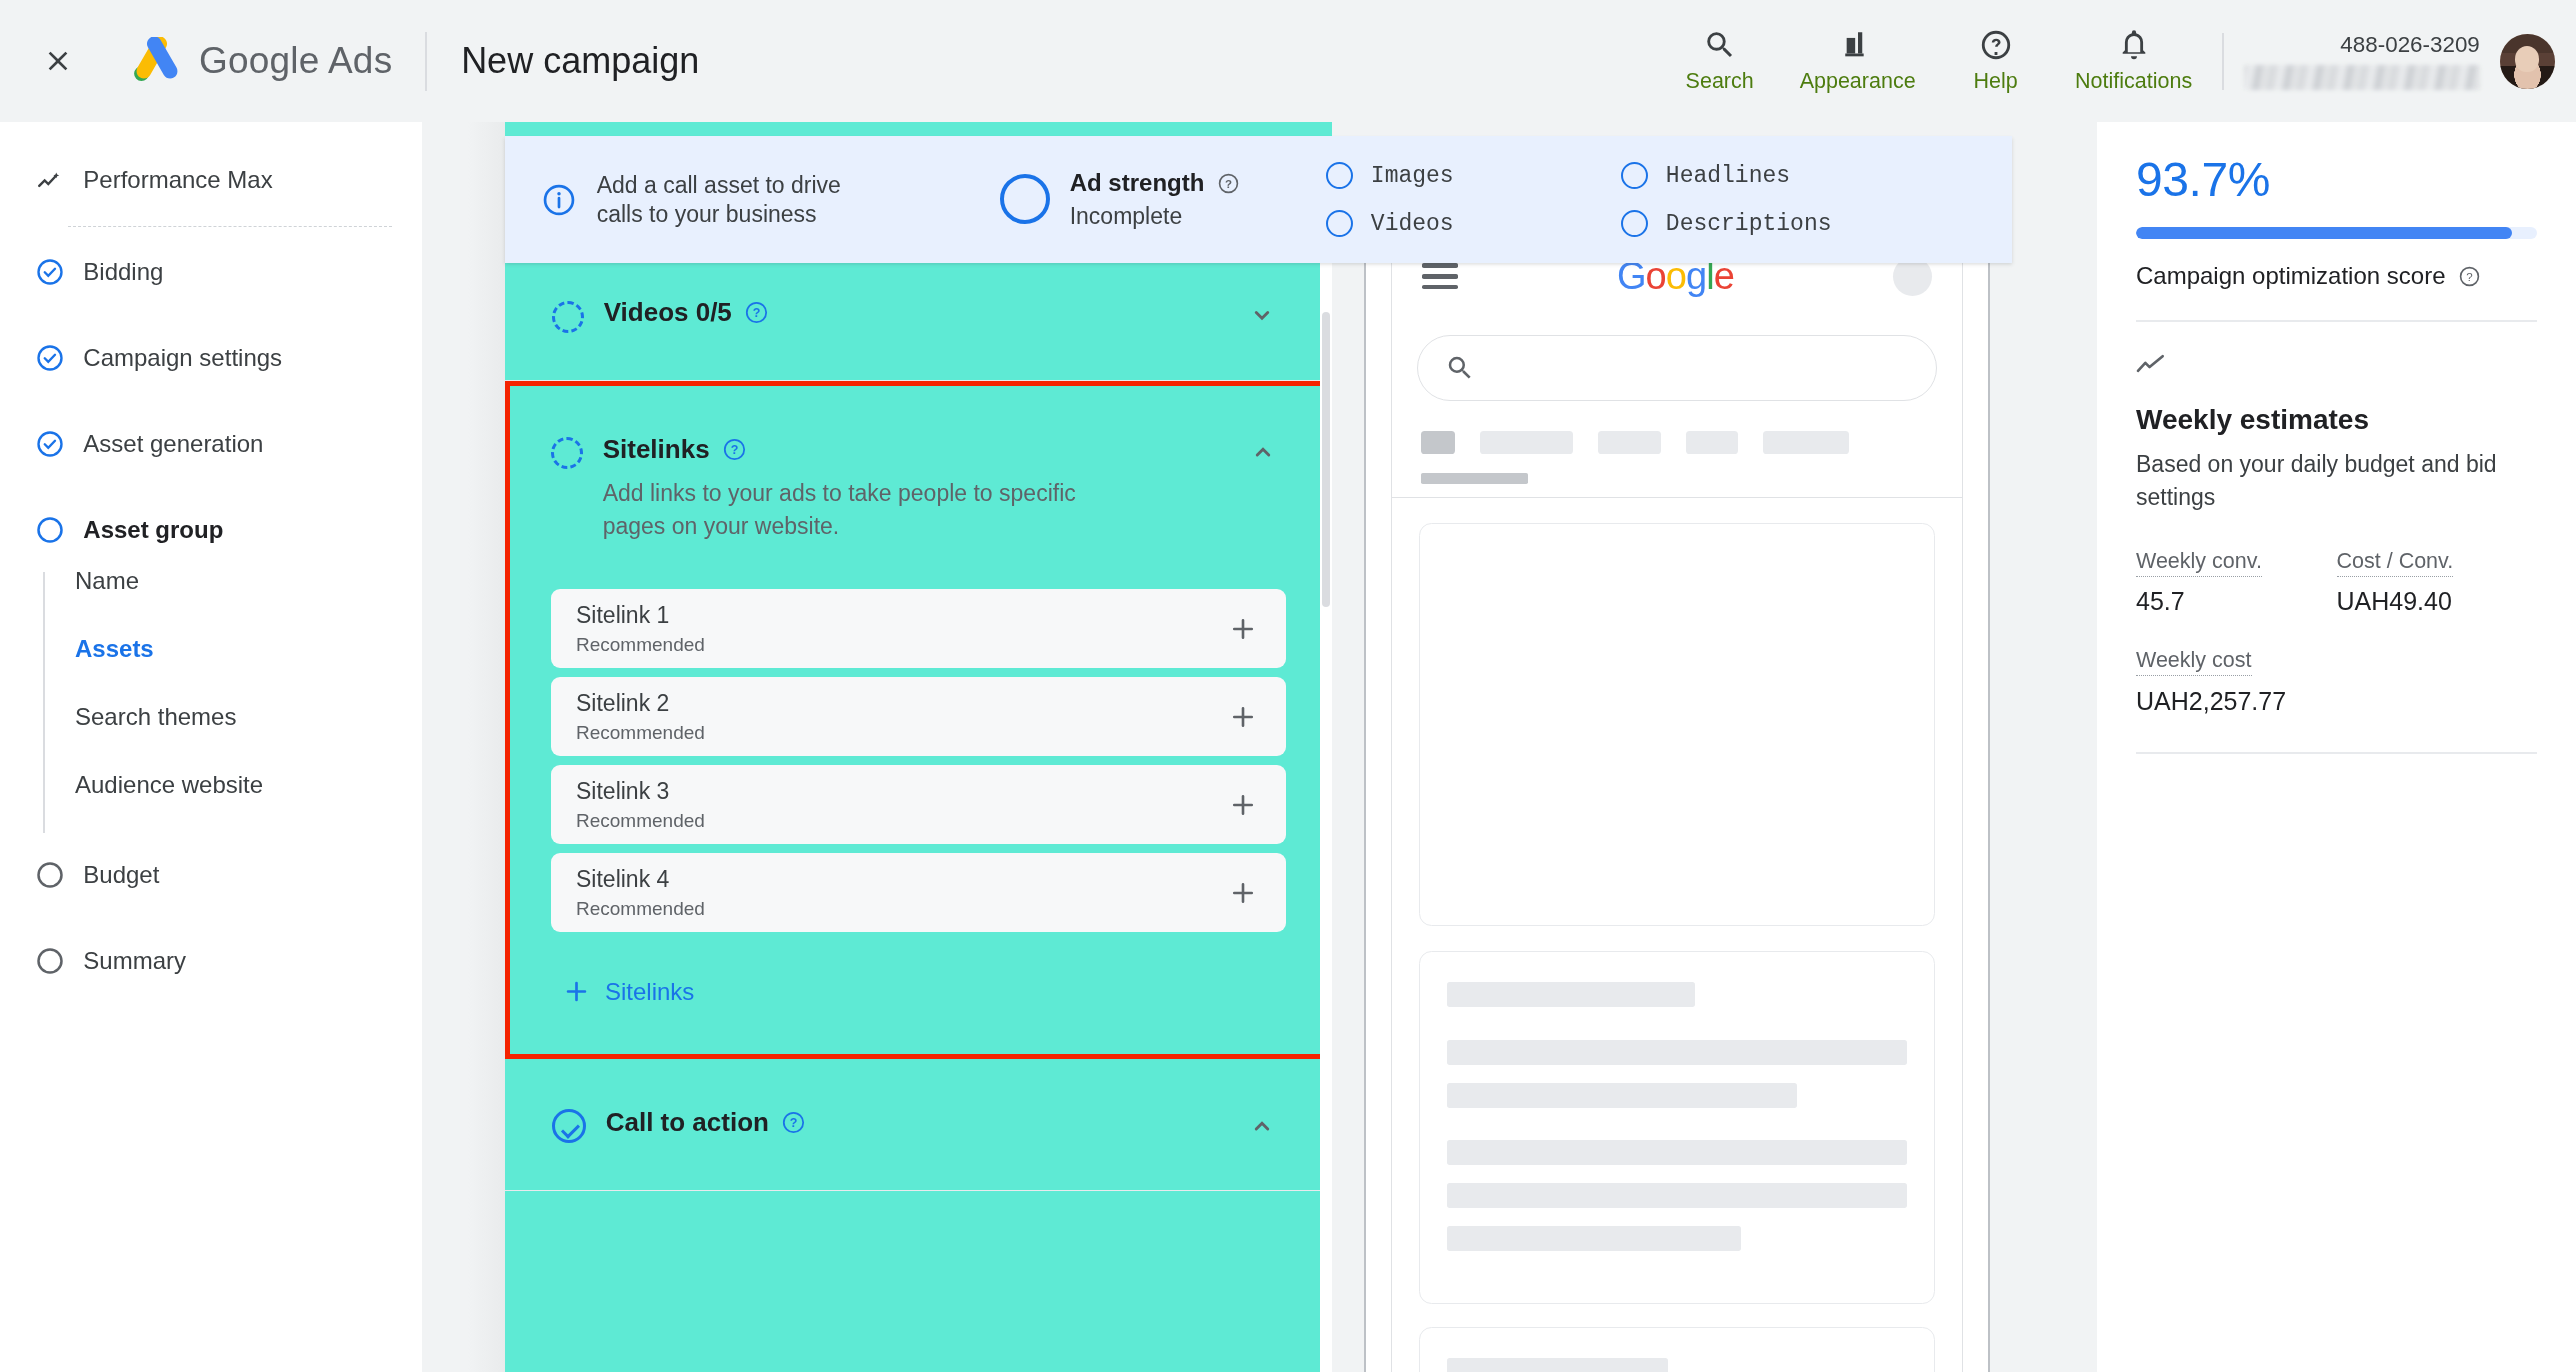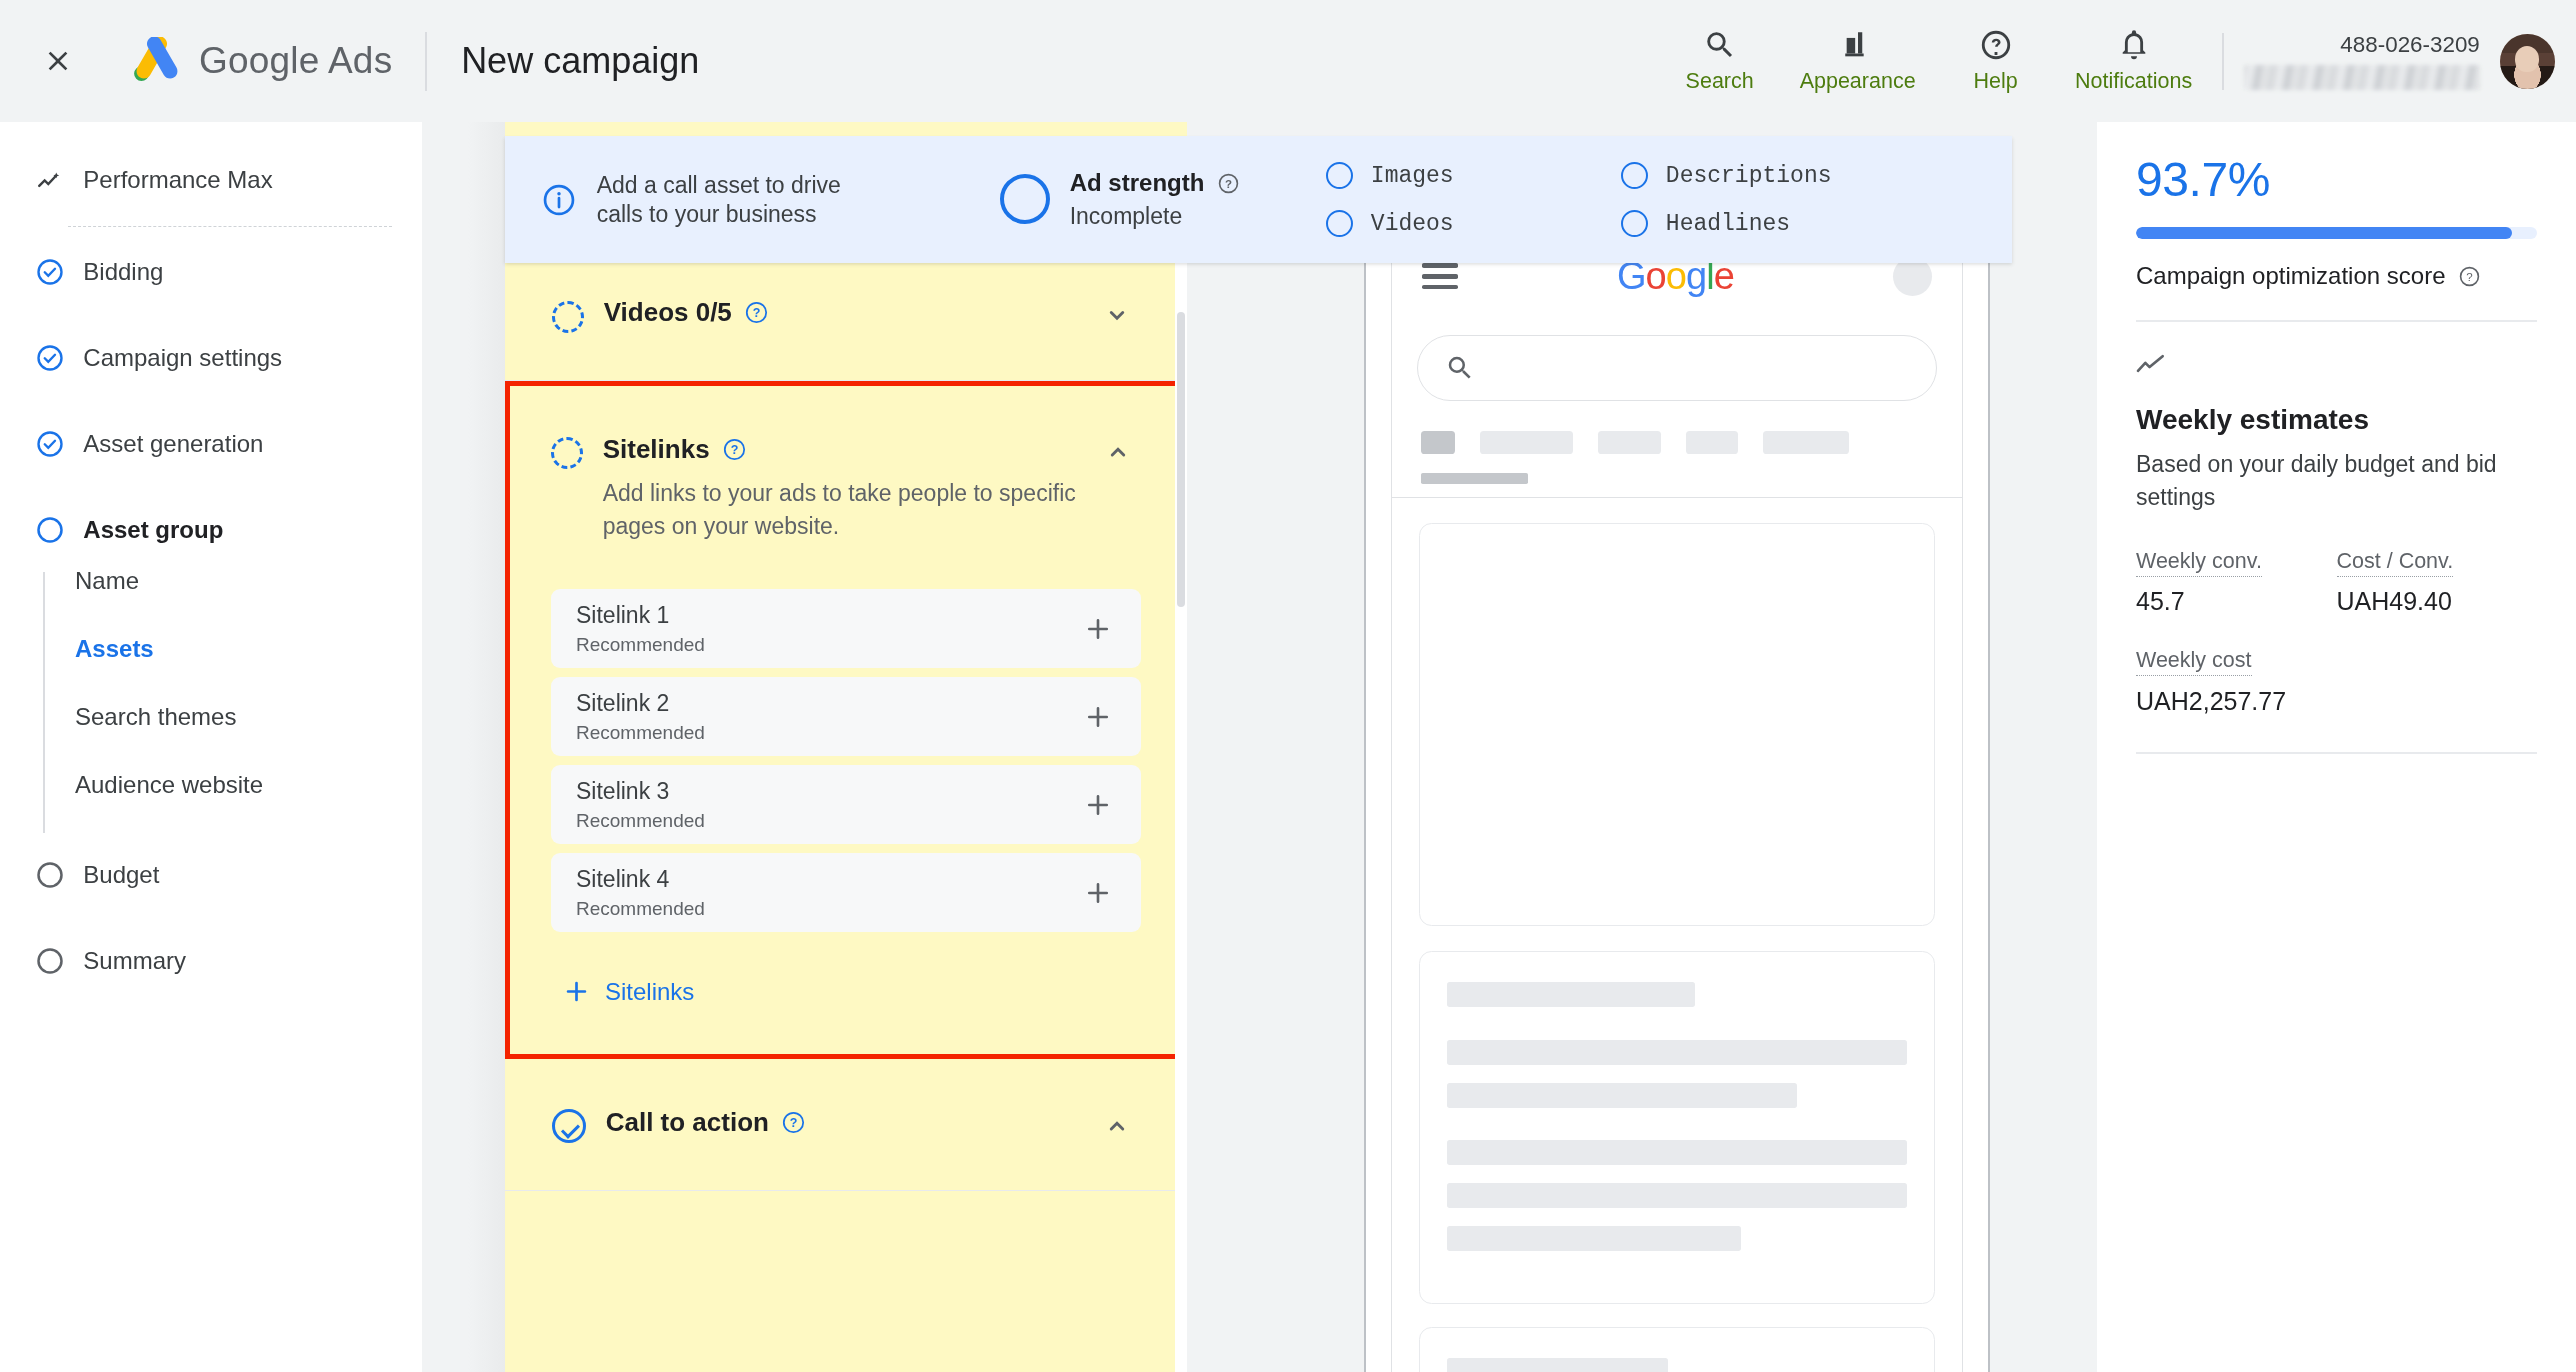--- a/index.html
+++ b/index.html
@@ -77,22 +77,22 @@
   .sub-wrap { position: relative; margin: 12.5px 0 12.5px 0; padding-left: 75px; }
   .sub-wrap::before {
     content: ""; position: absolute; left: 43px; top: 5.4px; bottom: 5.4px; width: 1.8px; background: #dadce0;
   }
   .sub-row { height: 68px; display: flex; cursor: pointer; }
   .sub-row .txt { font-size: 24px; color: #3c4043; }
   .sub-row.active .txt { color: #1a73e8; font-weight: 700; }
 
   
   .main-panel {
-    position: absolute; left: 505px; top: 0; width: 682px; height: 1250px;
-    background: #fef9c3; overflow: hidden;
+    position: absolute; left: 505px; top: 0; width: 827px; height: 1250px;
+    background: #5eead4; overflow: hidden;
   }
   .panel-shadow {
     position: absolute; left: 422px; top: 0; width: 83px; height: 1250px;
     background: linear-gradient(90deg, #f1f3f4 0 55%, #e9ebec 100%);
   }
 
   
   .banner {
     position: absolute; left: 505px; top: 14px; width: 1507px; height: 127px;
     background: #e8f0fe; display: flex; align-items: center;
@@ -616,25 +616,25 @@
           <span class="lbl">Images</span>
         </div>
         <div class="chk-row">
           <div class="chk-o"></div>
           <span class="lbl">Videos</span>
         </div>
       </div>
       <div class="chk-col">
         <div class="chk-row">
           <div class="chk-o"></div>
-          <span class="lbl">Descriptions</span>
+          <span class="lbl">Headlines</span>
         </div>
         <div class="chk-row">
           <div class="chk-o"></div>
-          <span class="lbl">Headlines</span>
+          <span class="lbl">Descriptions</span>
         </div>
       </div>
     </div>
   </div>
 
   <div class="rightpanel">
     <div class="score-pct">93.7%</div>
     <div class="score-track">
       <div class="score-fill" id="scoreFill" style="width: 93.7%;"></div>
     </div>

